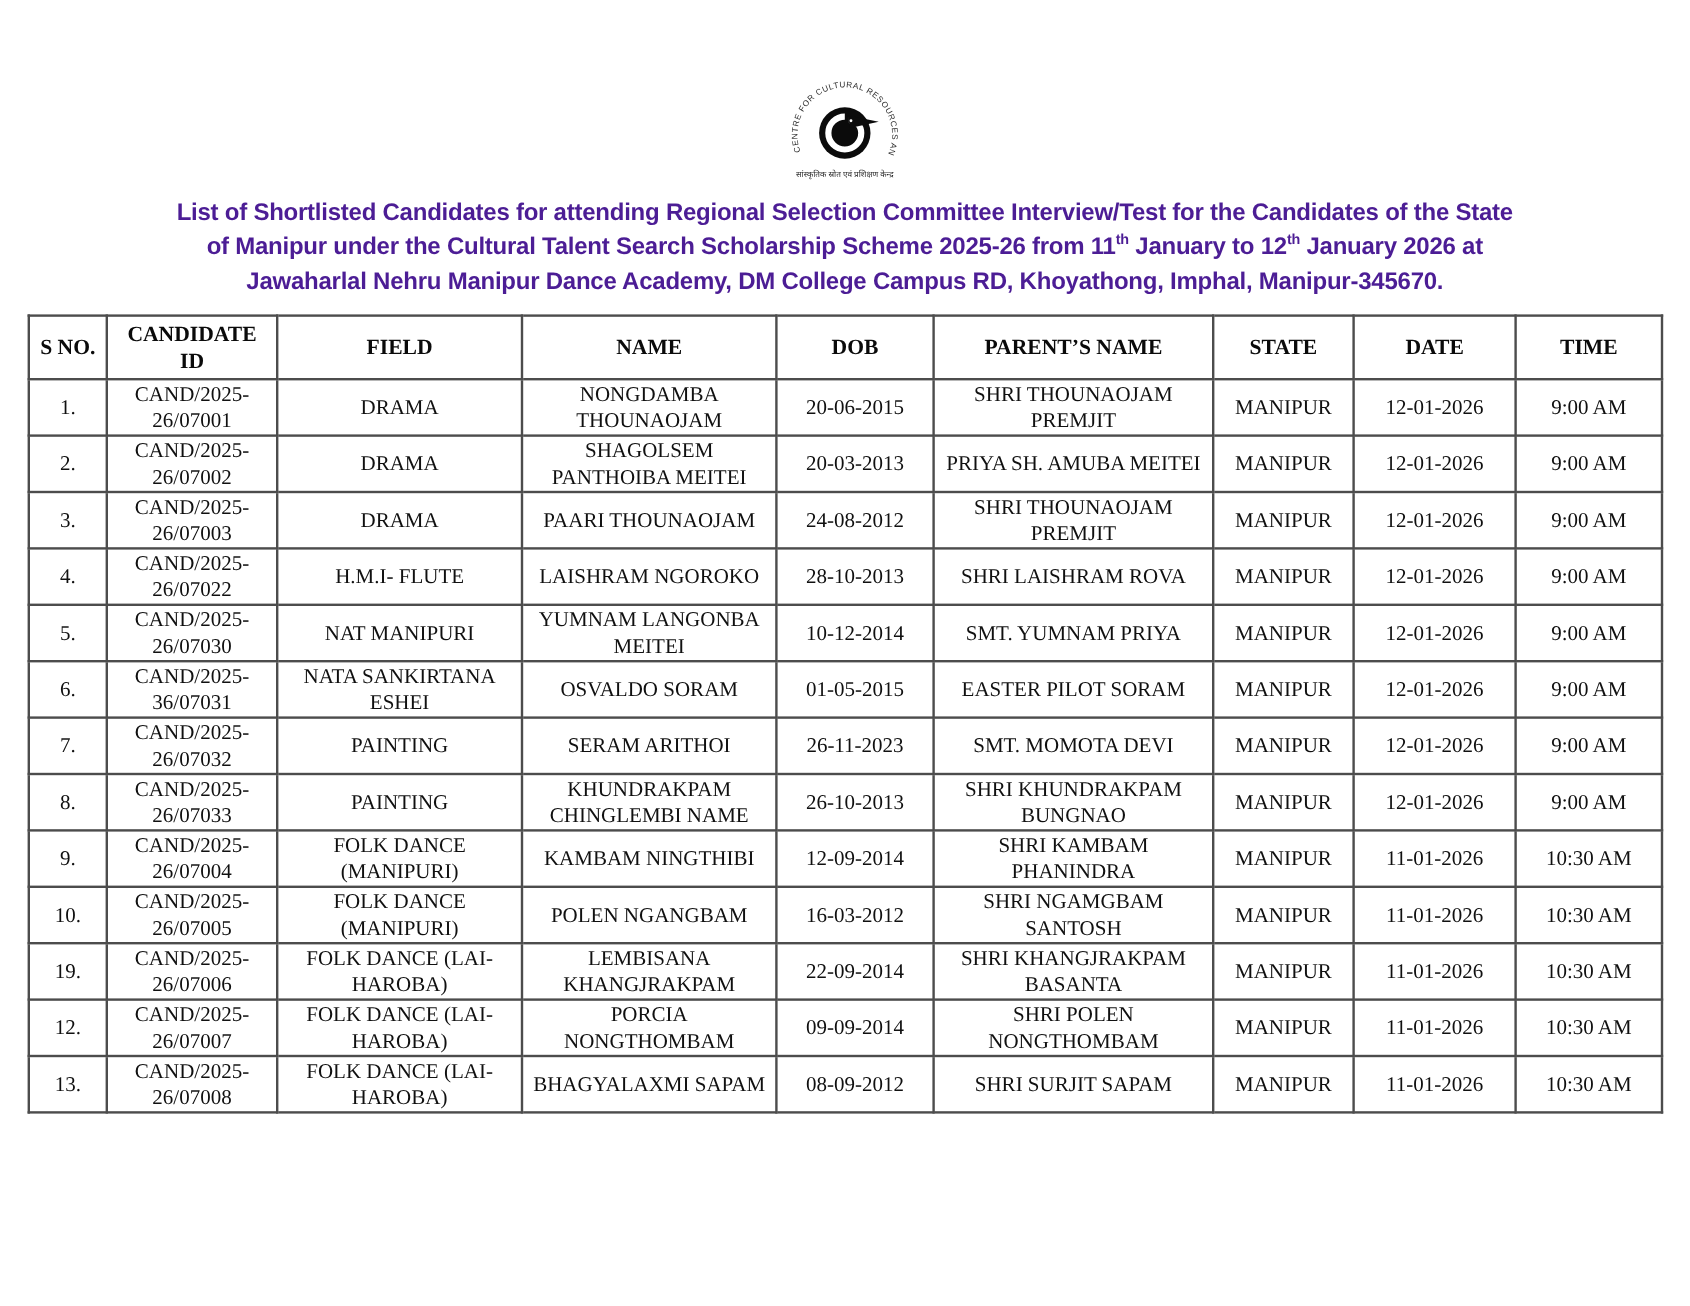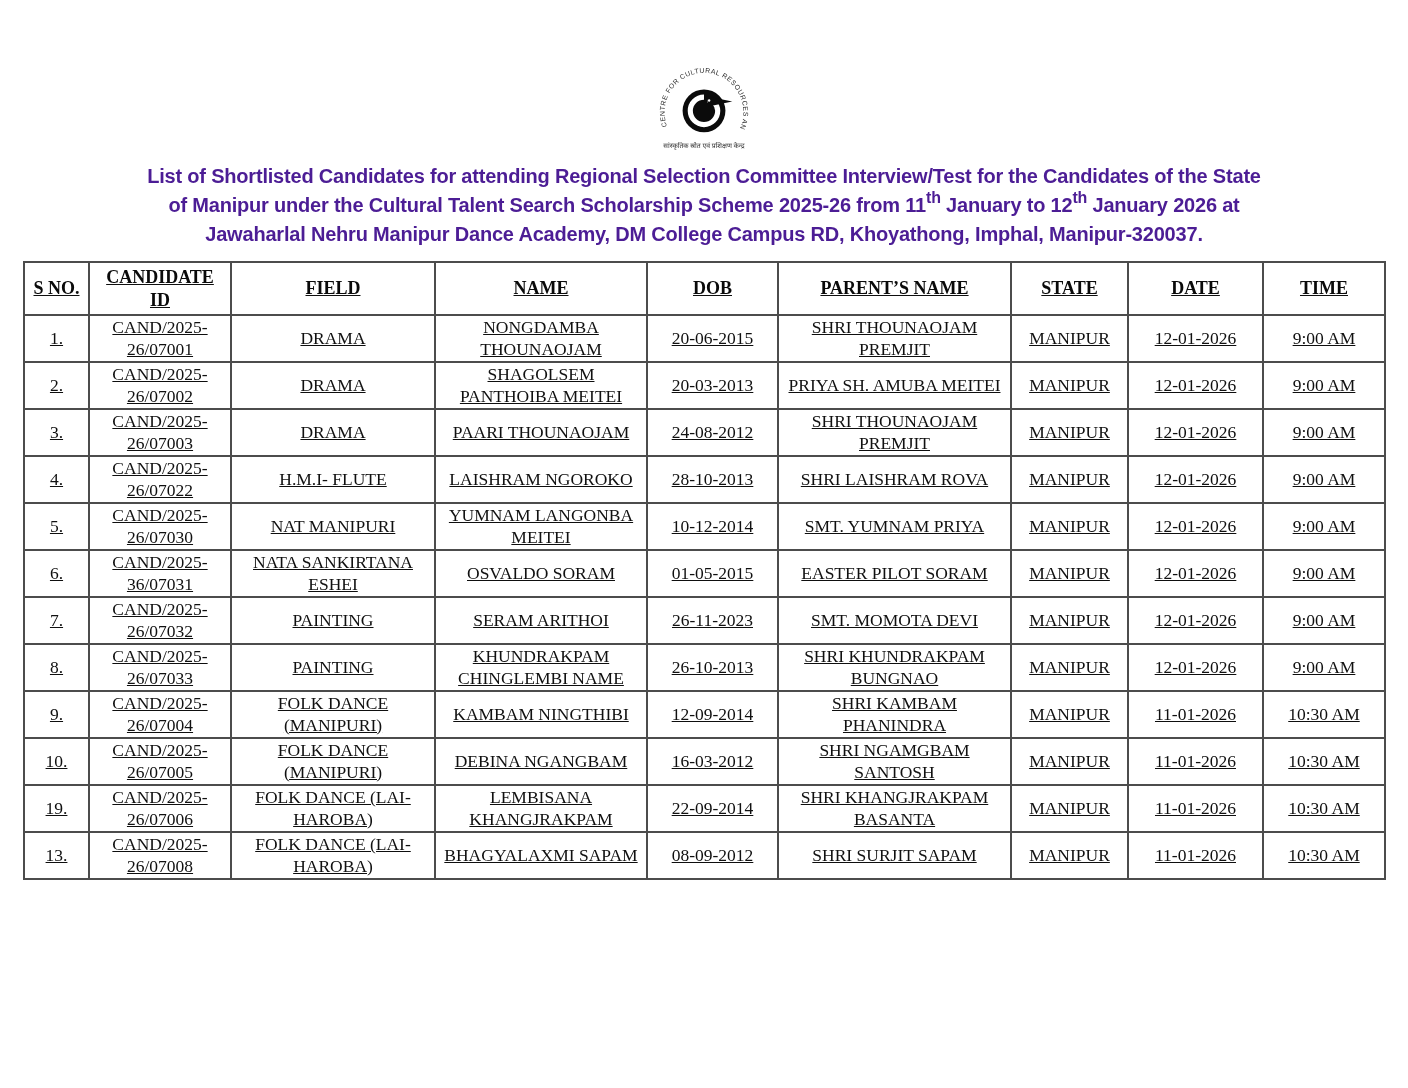--- a/index.html
+++ b/index.html
@@ -18,31 +18,30 @@
     margin: 6px auto 0;
     width: 1290px;
     font-family: "Liberation Sans", sans-serif;
     font-weight: bold;
     font-size: 20px;
     line-height: 29px;
     letter-spacing: -0.2px;
     color: #4c1d95;
   }
   .doc-title sup {
-    font-size: 16px;
+    font-size: 12px;
     line-height: 0;
     position: relative;
     top: -1px;
   }
   table.cand-table {
     border-collapse: collapse;
     table-layout: fixed;
     width: 1363px;
     margin: 12px 16px 0 23px;
-    text-decoration: underline;
   }
   .cand-table th, .cand-table td {
     border: 2px solid #4c4c4c;
     text-align: center;
     vertical-align: middle;
     padding: 1px 4px;
     overflow: hidden;
     word-wrap: break-word;
   }
   .cand-table th {
@@ -87,21 +86,21 @@
         <path d="M 60 48 a 16 16 0 1 0 16 16 c 0 -8 -6.5 -12.5 -12 -12.5" fill="none" stroke="#ffffff" stroke-width="6"></path>
         <path d="M 63 47 L 93 53 L 65 59 Z" fill="#0b0b0b"></path>
         <circle cx="66" cy="52" r="1.4" fill="#ffffff"></circle>
         <text x="60" y="107" font-size="8" text-anchor="middle" fill="#2b2b2b">सांस्कृतिक स्रोत एवं प्रशिक्षण केन्द्र</text>
       </svg>
     </div>
 
     <div class="doc-title">
       <div class="title-line">List of Shortlisted Candidates for attending Regional Selection Committee Interview/Test for the Candidates of the State</div>
       <div class="title-line"><span>of Manipur under the Cultural Talent Search Scholarship Scheme 2025-26 from 11</span><sup>th</sup><span> January to 12</span><sup>th</sup><span> January 2026 at</span></div>
-      <div class="title-line">Jawaharlal Nehru Manipur Dance Academy, DM College Campus RD, Khoyathong, Imphal, Manipur-320037.</div>
+      <div class="title-line">Jawaharlal Nehru Manipur Dance Academy, DM College Campus RD, Khoyathong, Imphal, Manipur-345670.</div>
     </div>
 
   </div>
 
   <table class="cand-table">
     <colgroup>
       <col class="col-sno">
         <col class="col-cid">
         <col class="col-field">
         <col class="col-name">
@@ -221,39 +220,50 @@
           <td>12-09-2014</td>
           <td>SHRI KAMBAM PHANINDRA</td>
           <td>MANIPUR</td>
           <td>11-01-2026</td>
           <td>10:30 AM</td>
         </tr>
         <tr>
           <td>10.</td>
           <td>CAND/2025-26/07005</td>
           <td>FOLK DANCE (MANIPURI)</td>
-          <td>DEBINA NGANGBAM</td>
+          <td>POLEN NGANGBAM</td>
           <td>16-03-2012</td>
           <td>SHRI NGAMGBAM SANTOSH</td>
           <td>MANIPUR</td>
           <td>11-01-2026</td>
           <td>10:30 AM</td>
         </tr>
         <tr>
           <td>19.</td>
           <td>CAND/2025-26/07006</td>
           <td>FOLK DANCE (LAI-HAROBA)</td>
           <td>LEMBISANA KHANGJRAKPAM</td>
           <td>22-09-2014</td>
           <td>SHRI KHANGJRAKPAM BASANTA</td>
           <td>MANIPUR</td>
           <td>11-01-2026</td>
           <td>10:30 AM</td>
         </tr>
         <tr>
+          <td>12.</td>
+          <td>CAND/2025-26/07007</td>
+          <td>FOLK DANCE (LAI-HAROBA)</td>
+          <td>PORCIA NONGTHOMBAM</td>
+          <td>09-09-2014</td>
+          <td>SHRI POLEN NONGTHOMBAM</td>
+          <td>MANIPUR</td>
+          <td>11-01-2026</td>
+          <td>10:30 AM</td>
+        </tr>
+        <tr>
           <td>13.</td>
           <td>CAND/2025-26/07008</td>
           <td>FOLK DANCE (LAI-HAROBA)</td>
           <td>BHAGYALAXMI SAPAM</td>
           <td>08-09-2012</td>
           <td>SHRI SURJIT SAPAM</td>
           <td>MANIPUR</td>
           <td>11-01-2026</td>
           <td>10:30 AM</td>
         </tr>

